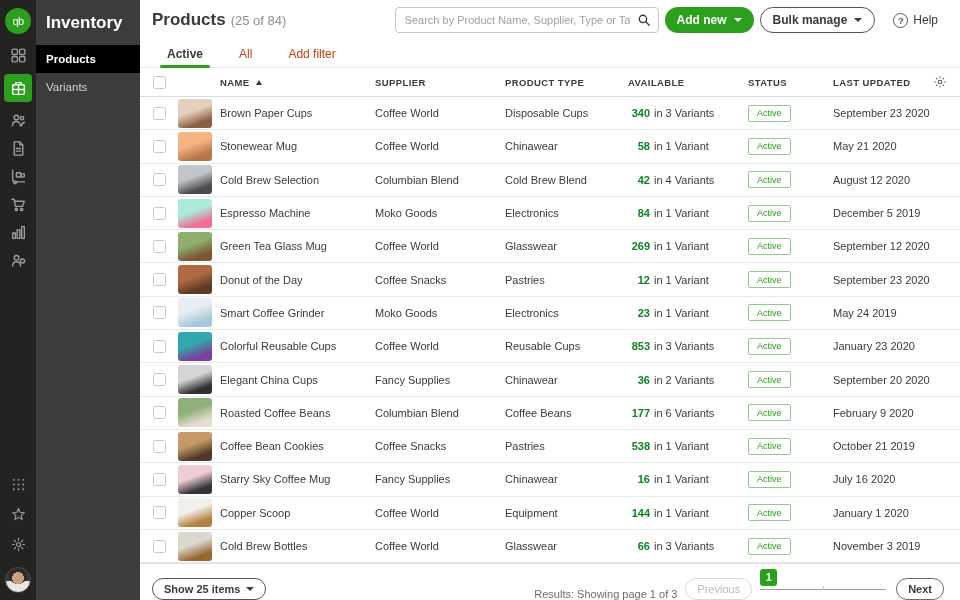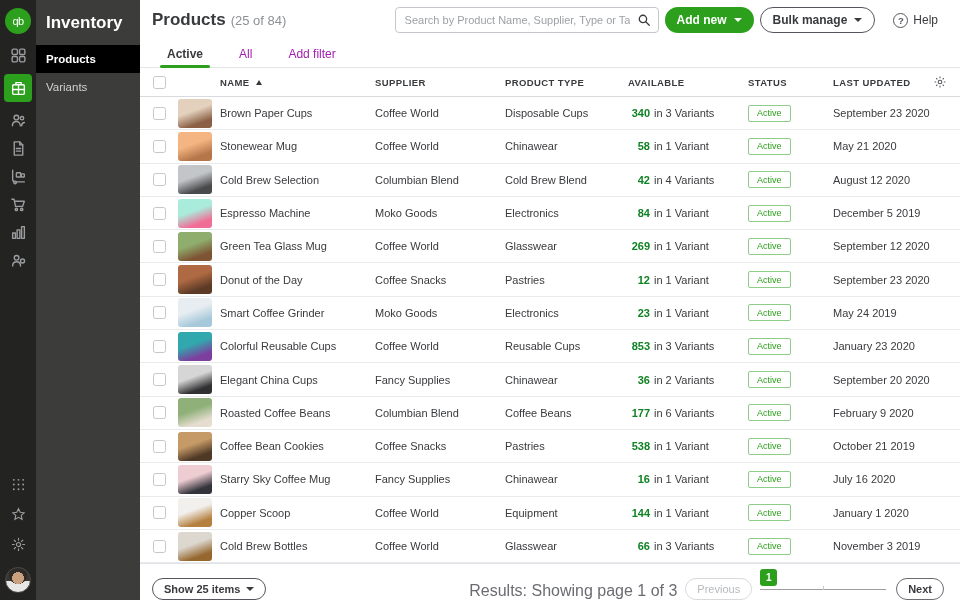--- a/index.html
+++ b/index.html
@@ -47,21 +47,21 @@
   .btn-outline { background:#fff; color:#393a3d; border:1px solid #53565c; margin-left:6px; }
   .caret { width:0; height:0; border-left:4px solid transparent; border-right:4px solid transparent;
            border-top:4.5px solid #fff; margin-left:7px; }
   .caret.dark { border-top-color:#393a3d; }
   .help { display:flex; align-items:center; gap:5px; margin-left:18px; font-size:12px; color:#393a3d; cursor:pointer; }
   .help-circle { width:15px; height:15px; border:1.3px solid #53565c; border-radius:50%; display:flex;
                  align-items:center; justify-content:center; font-size:9.5px; font-weight:bold; color:#53565c; }
 
   
   .tabs { height:28px; display:flex; align-items:center; padding-left:20px; border-bottom:1px solid #e4e6e9; flex-shrink:0; }
-  .tab { font-size:12px; color:#a21caf; margin-right:22px; padding:0 7px; height:100%; display:flex; align-items:center;
+  .tab { font-size:12px; color:#c2410c; margin-right:22px; padding:0 7px; height:100%; display:flex; align-items:center;
          position:relative; cursor:pointer; }
   .tab.active { color:#393a3d; font-weight:bold; }
   .tab.active::after { content:""; position:absolute; left:0; right:0; bottom:-1px; height:3px; background:#2ca01c; border-radius:2px; }
 
   
   .thead { height:29px; display:flex; align-items:center; border-bottom:1px solid #d8dadd; flex-shrink:0;
            font-size:9.5px; font-weight:bold; letter-spacing:0.4px; color:#393a3d; }
   .tbody { flex:1; overflow:hidden; }
   .row { height:33.3px; display:flex; align-items:center; border-bottom:1px solid #e9eaec; font-size:11px; }
   .col-check { width:13px; height:13px; margin-left:13px; margin-right:12px; border:1px solid #c4c7cc;
@@ -84,21 +84,21 @@
            padding:2.5px 8px; background:#fff; }
 
   
   .footerbar { height:37px; border-top:1px solid #e0e2e5; display:flex; align-items:flex-end;
                padding:0 16px 0 12px; flex-shrink:0; }
   .pill { height:22px; border-radius:12px; border:1px solid #53565c; background:#fff; display:flex; align-items:center;
           padding:0 11px; font-size:11px; font-weight:bold; color:#393a3d; cursor:pointer; font-family:"Liberation Sans",sans-serif; }
   .pill .caret { border-top-width:4px; margin-left:6px; }
   .pill.disabled { border-color:#d8dadd; color:#b6b9bd; font-weight:normal; cursor:default; }
   .pill.next { font-weight:bold; border-color:#6b6c72; }
-  .results { margin-left:auto; font-size:16px; color:#6b6c72; }
+  .results { margin-left:auto; font-size:11px; color:#6b6c72; }
   .pager { width:126px; height:21px; position:relative; margin:0 10px 0 8px; align-self:flex-start; margin-top:5px; }
   .pager-line { position:absolute; left:0; right:0; bottom:0; border-bottom:1px solid #9b9da0; }
   .pager-tick { position:absolute; left:50%; bottom:0; width:1px; height:4px; background:#c4c7cc; }
   .page-current { position:absolute; left:0; top:0; width:17px; height:17px; background:#2ca01c; color:#fff;
                   font-size:10px; font-weight:bold; border-radius:3px; display:flex; align-items:center;
                   justify-content:center; cursor:pointer; }
   .mr8 { margin-right:8px; }
 </style>
 </head>
 <body>

